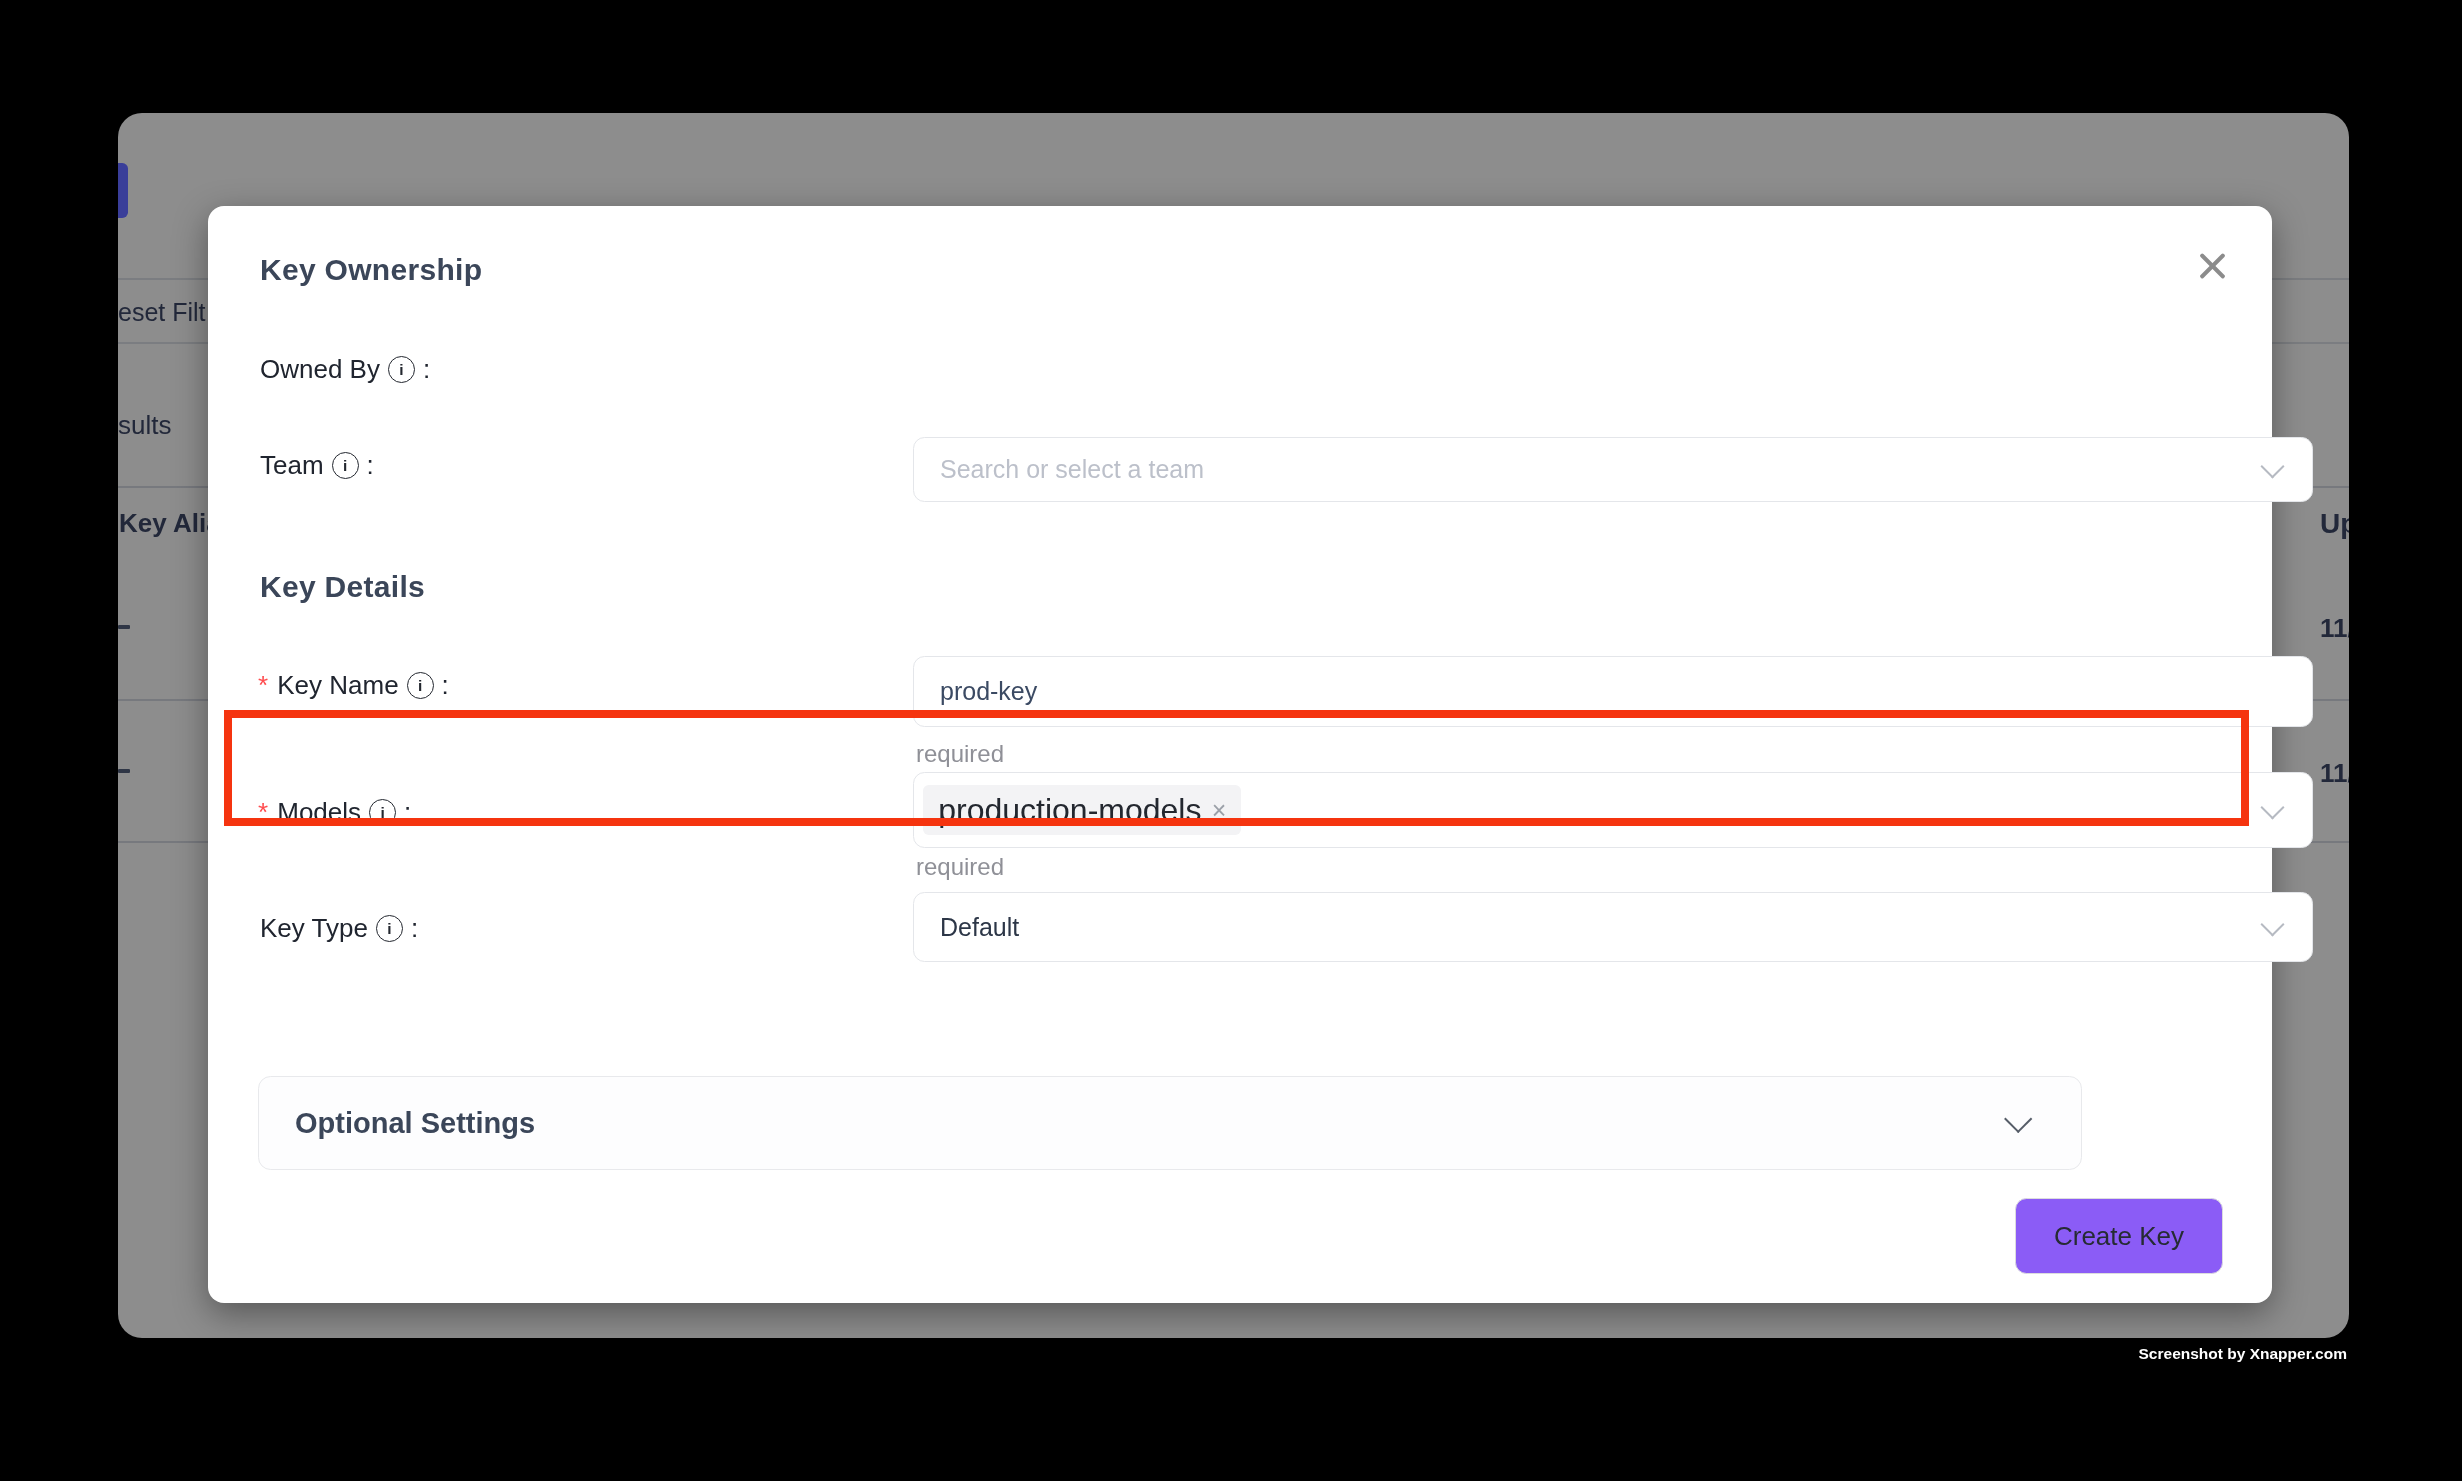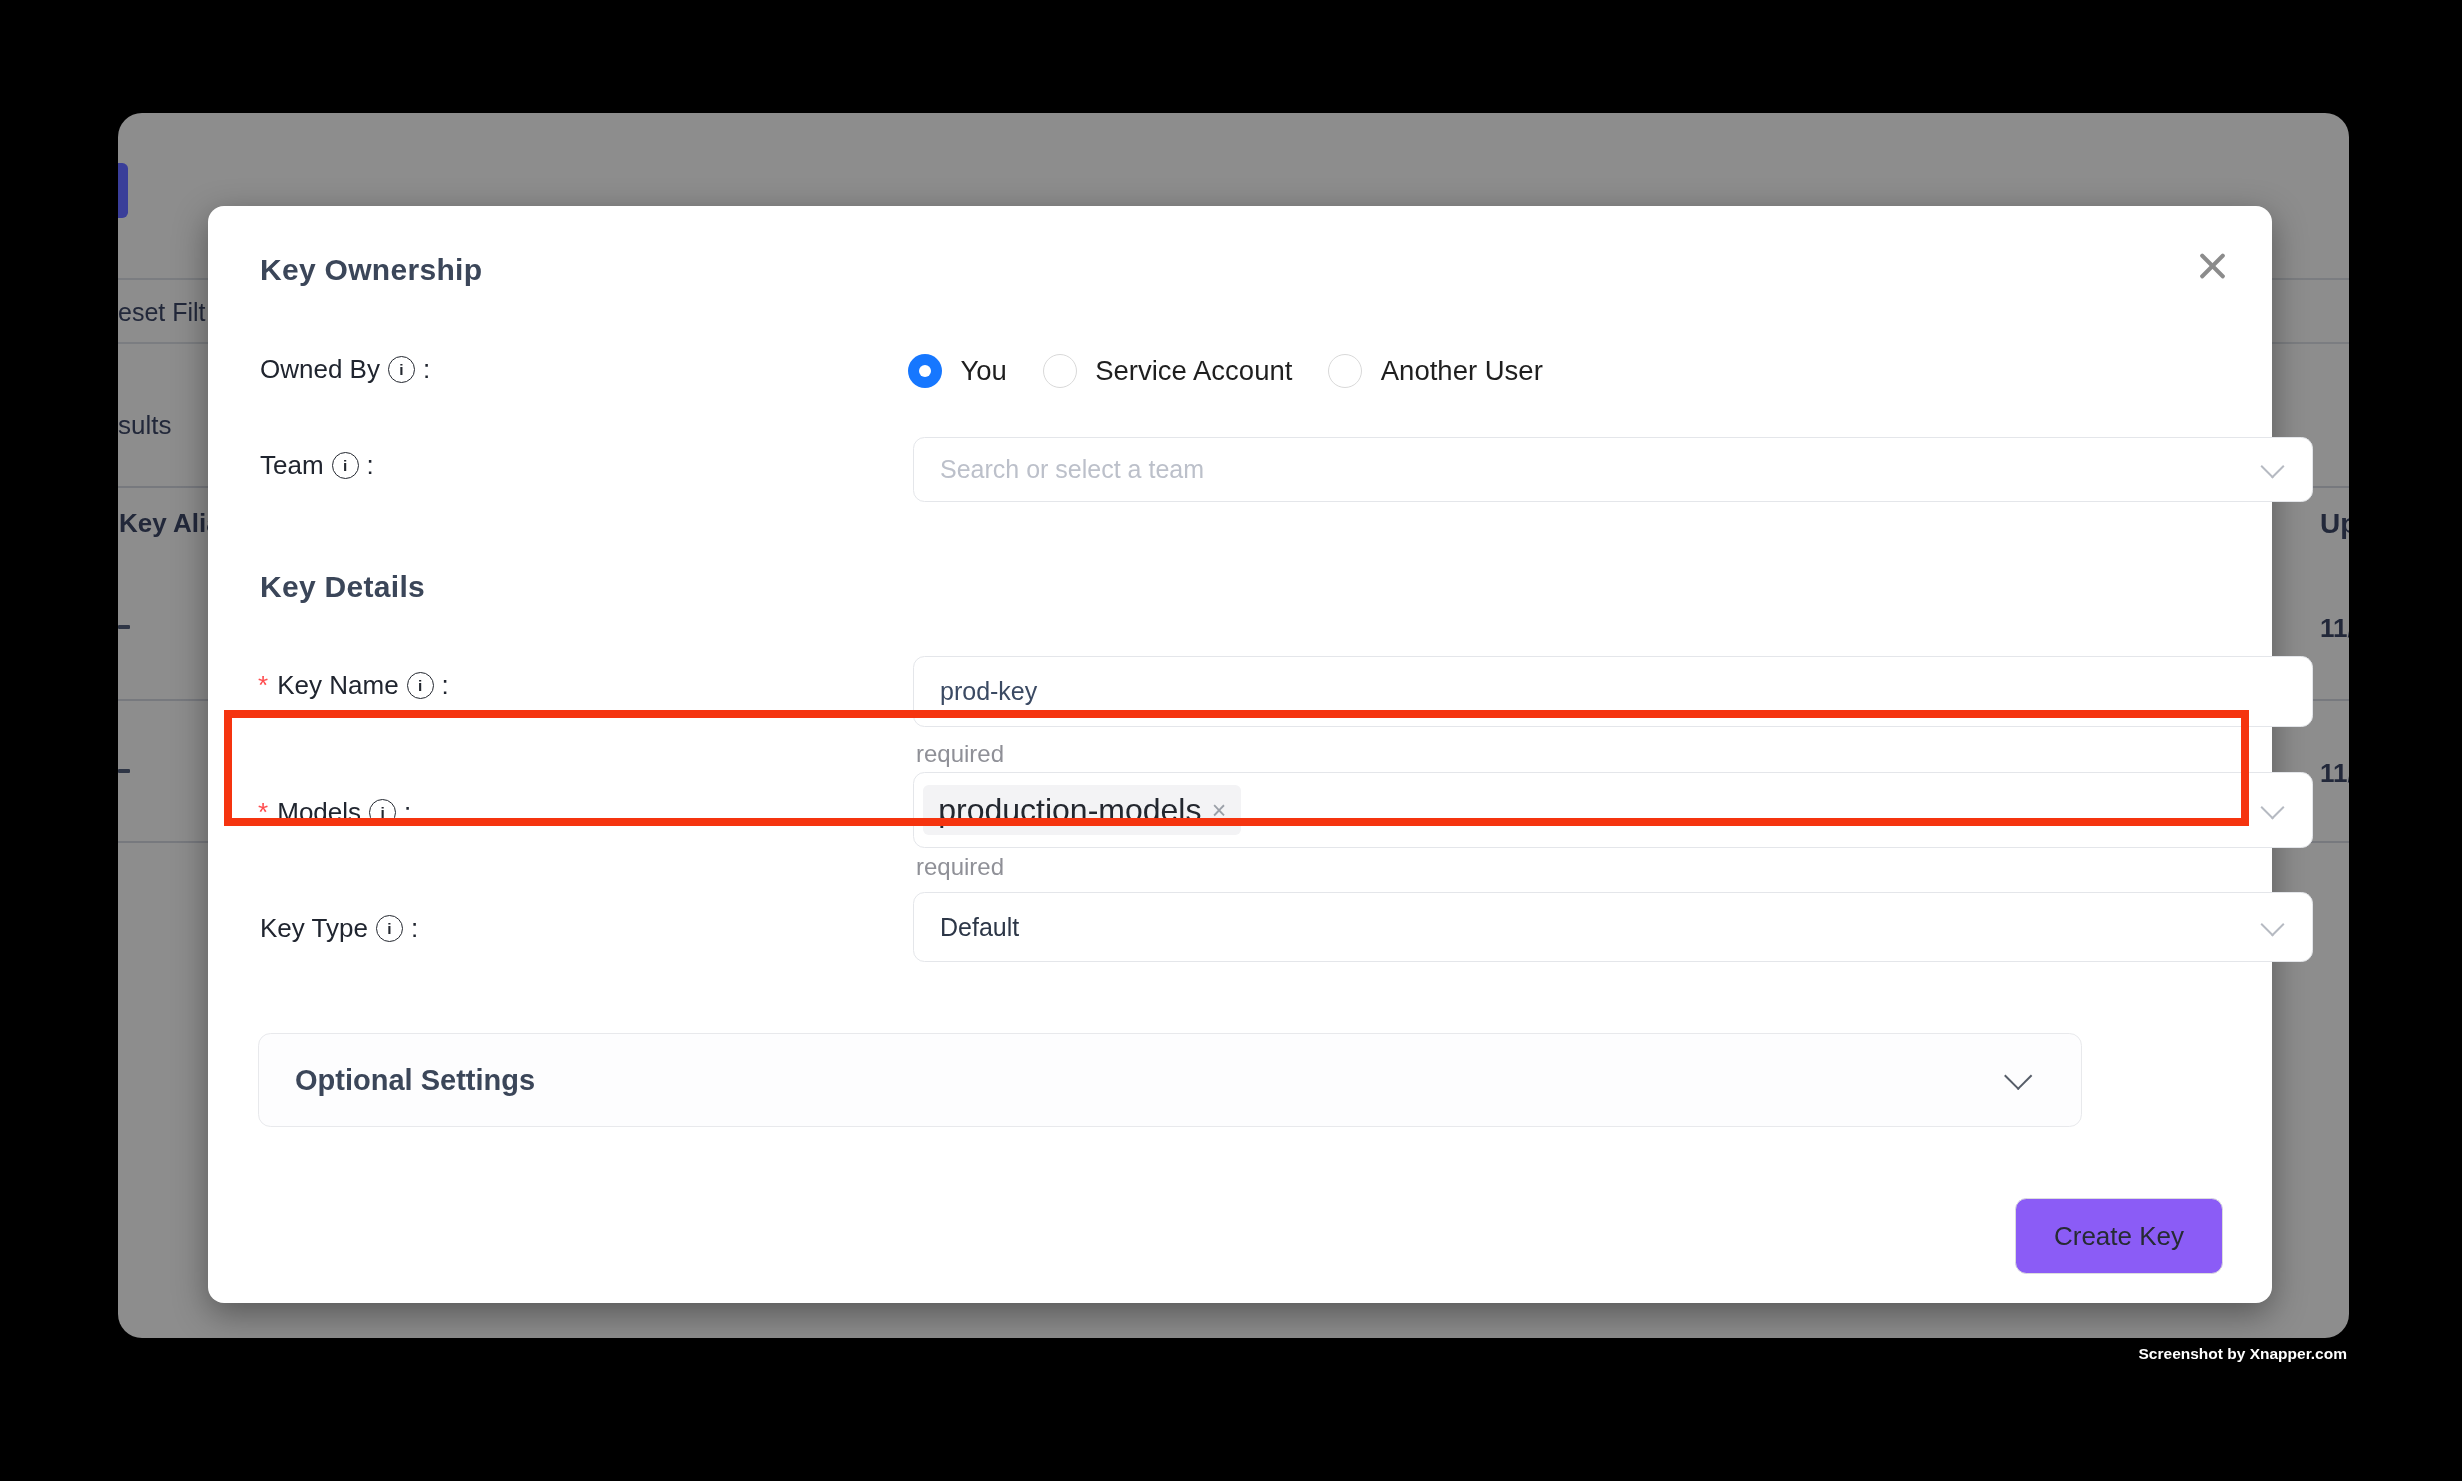--- a/index.html
+++ b/index.html
@@ -48,21 +48,21 @@
                 margin:-6px 0 0 -6px;border-radius:50%;background:#fff;}
   .radio-label{font-size:27.5px;color:#1f1f1f;}
 
   
   #close-btn{position:absolute;right:45px;top:45px;width:29px;height:29px;cursor:pointer;}
   #close-btn span{position:absolute;left:-2.3px;top:12.6px;width:33px;height:4px;background:#8c8c8c;border-radius:1.7px;}
   #close-btn span:first-child{transform:rotate(45deg);}
   #close-btn span:last-child{transform:rotate(-45deg);}
 
   
-  #optional-box{position:absolute;left:50px;top:827px;width:1824px;height:94px;background:#fdfdfe;
+  #optional-box{position:absolute;left:50px;top:870px;width:1824px;height:94px;background:#fdfdfe;
                 border:1.1px solid #e8e9ec;border-radius:12.6px;box-sizing:border-box;}
   #optional-box .h-opt{position:absolute;left:36px;top:50%;transform:translateY(-50%);
                 font-size:29px;font-weight:700;color:#3b4659;}
   #optional-box .chev{position:absolute;right:53px;top:50%;width:18.4px;height:18.4px;margin-top:-13.8px;
                 border-right:2.9px solid #565d68;border-bottom:2.9px solid #565d68;transform:rotate(45deg);}
 
   
   #create-btn{position:absolute;left:1807px;top:992px;width:208px;height:76px;background:#8b5cf6;
               border:1.1px solid #dcdcde;border-radius:11.5px;display:flex;align-items:center;justify-content:center;
               font-size:26px;color:#262b33;box-sizing:border-box;cursor:pointer;}
@@ -109,34 +109,20 @@
       </div>
 
     <div class="abs h-section" style="left:52px;top:47px;">Key Ownership</div>
 
     <div class="abs row-label" style="left:52px;top:148px;">
       <span>Owned By</span>
       <span class="info-icon">
           <span>i</span>
         </span>
       <span class="colon">:</span>
-    </div>
-    <div class="abs radio-group" style="left:700px;top:148px;height:34px;">
-      <div class="radio-opt">
-        <span class="radio-circle sel"></span>
-        <span class="radio-label">You</span>
-      </div>
-      <div class="radio-opt">
-        <span class="radio-circle"></span>
-        <span class="radio-label">Service Account</span>
-      </div>
-      <div class="radio-opt">
-        <span class="radio-circle"></span>
-        <span class="radio-label">Another User</span>
-      </div>
     </div>
 
     <div class="abs row-label" style="left:52px;top:244px;">
       <span>Team</span>
       <span class="info-icon">
           <span>i</span>
         </span>
       <span class="colon">:</span>
     </div>
     <div class="select-box" style="top:231px;height:65px;">

